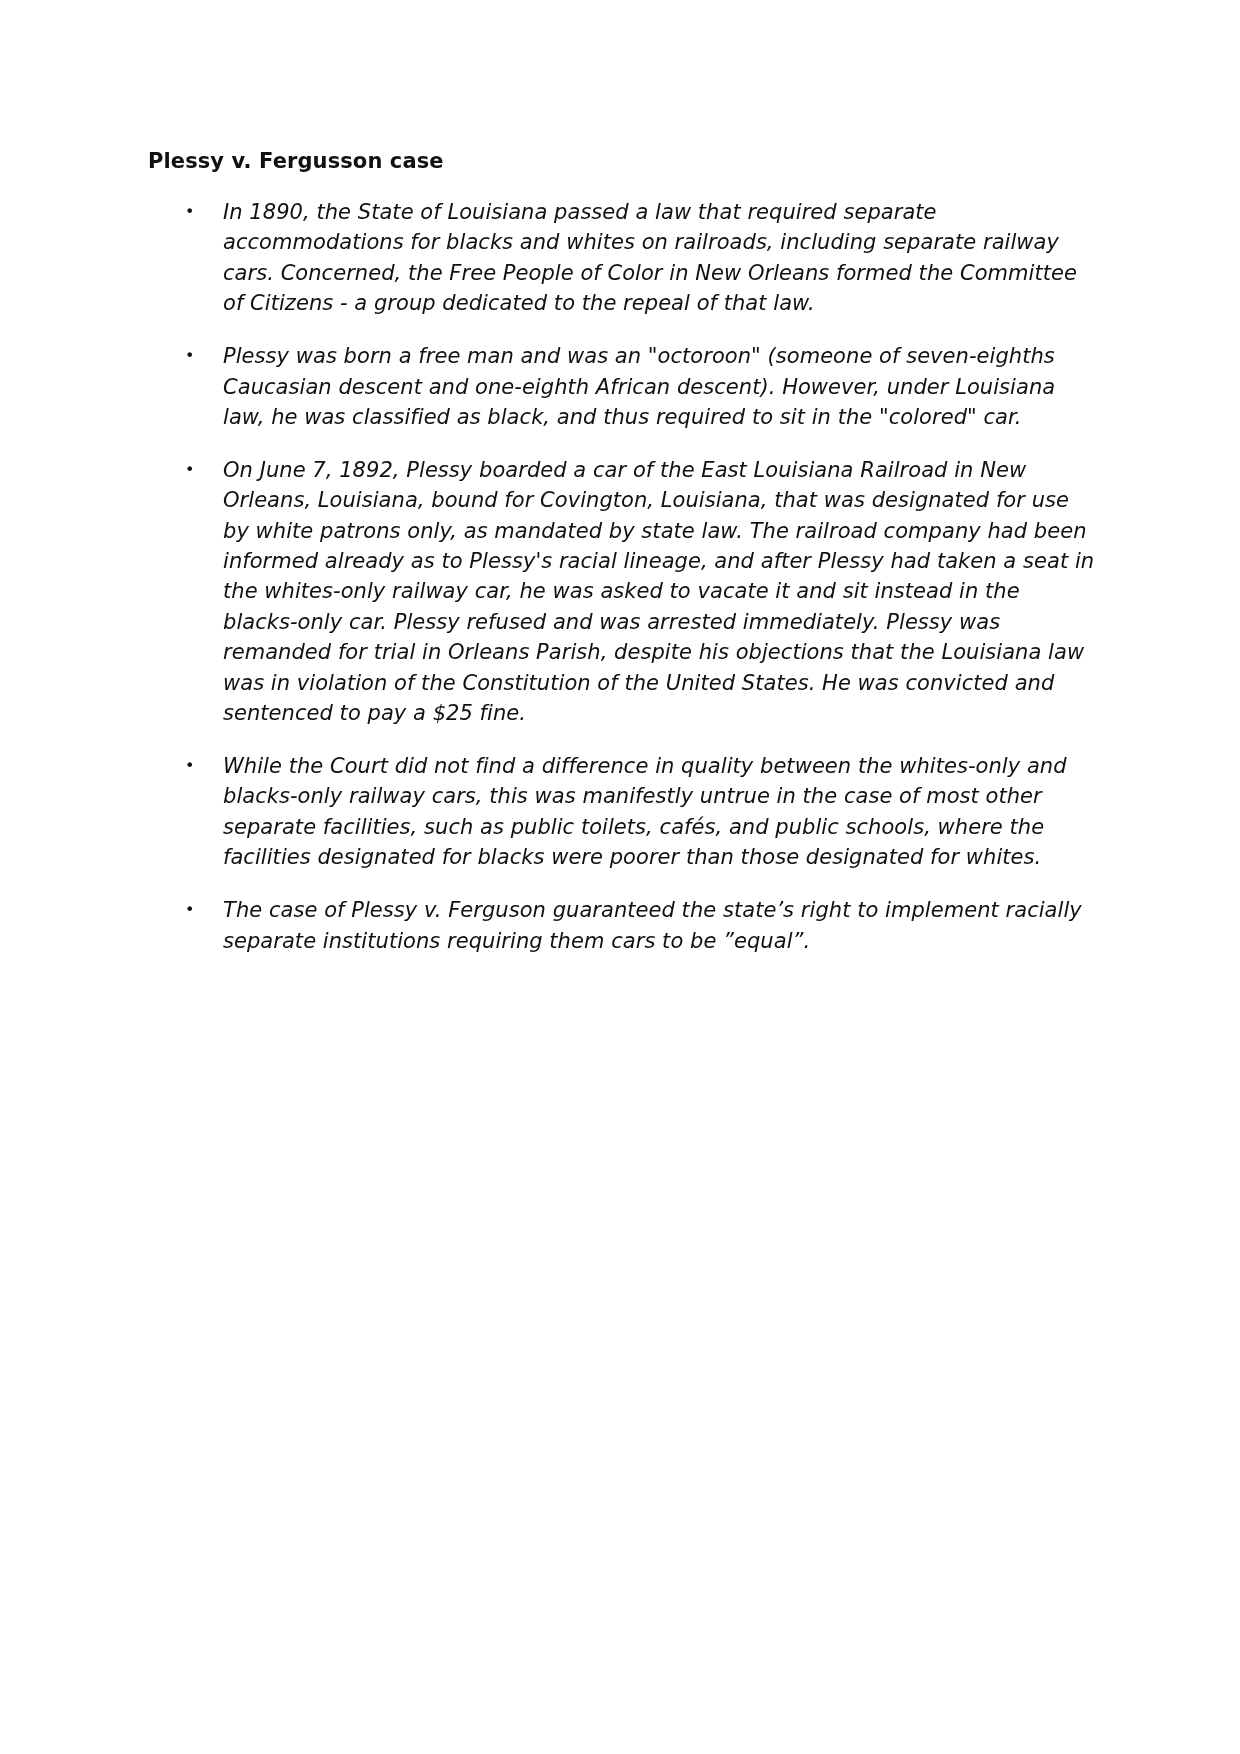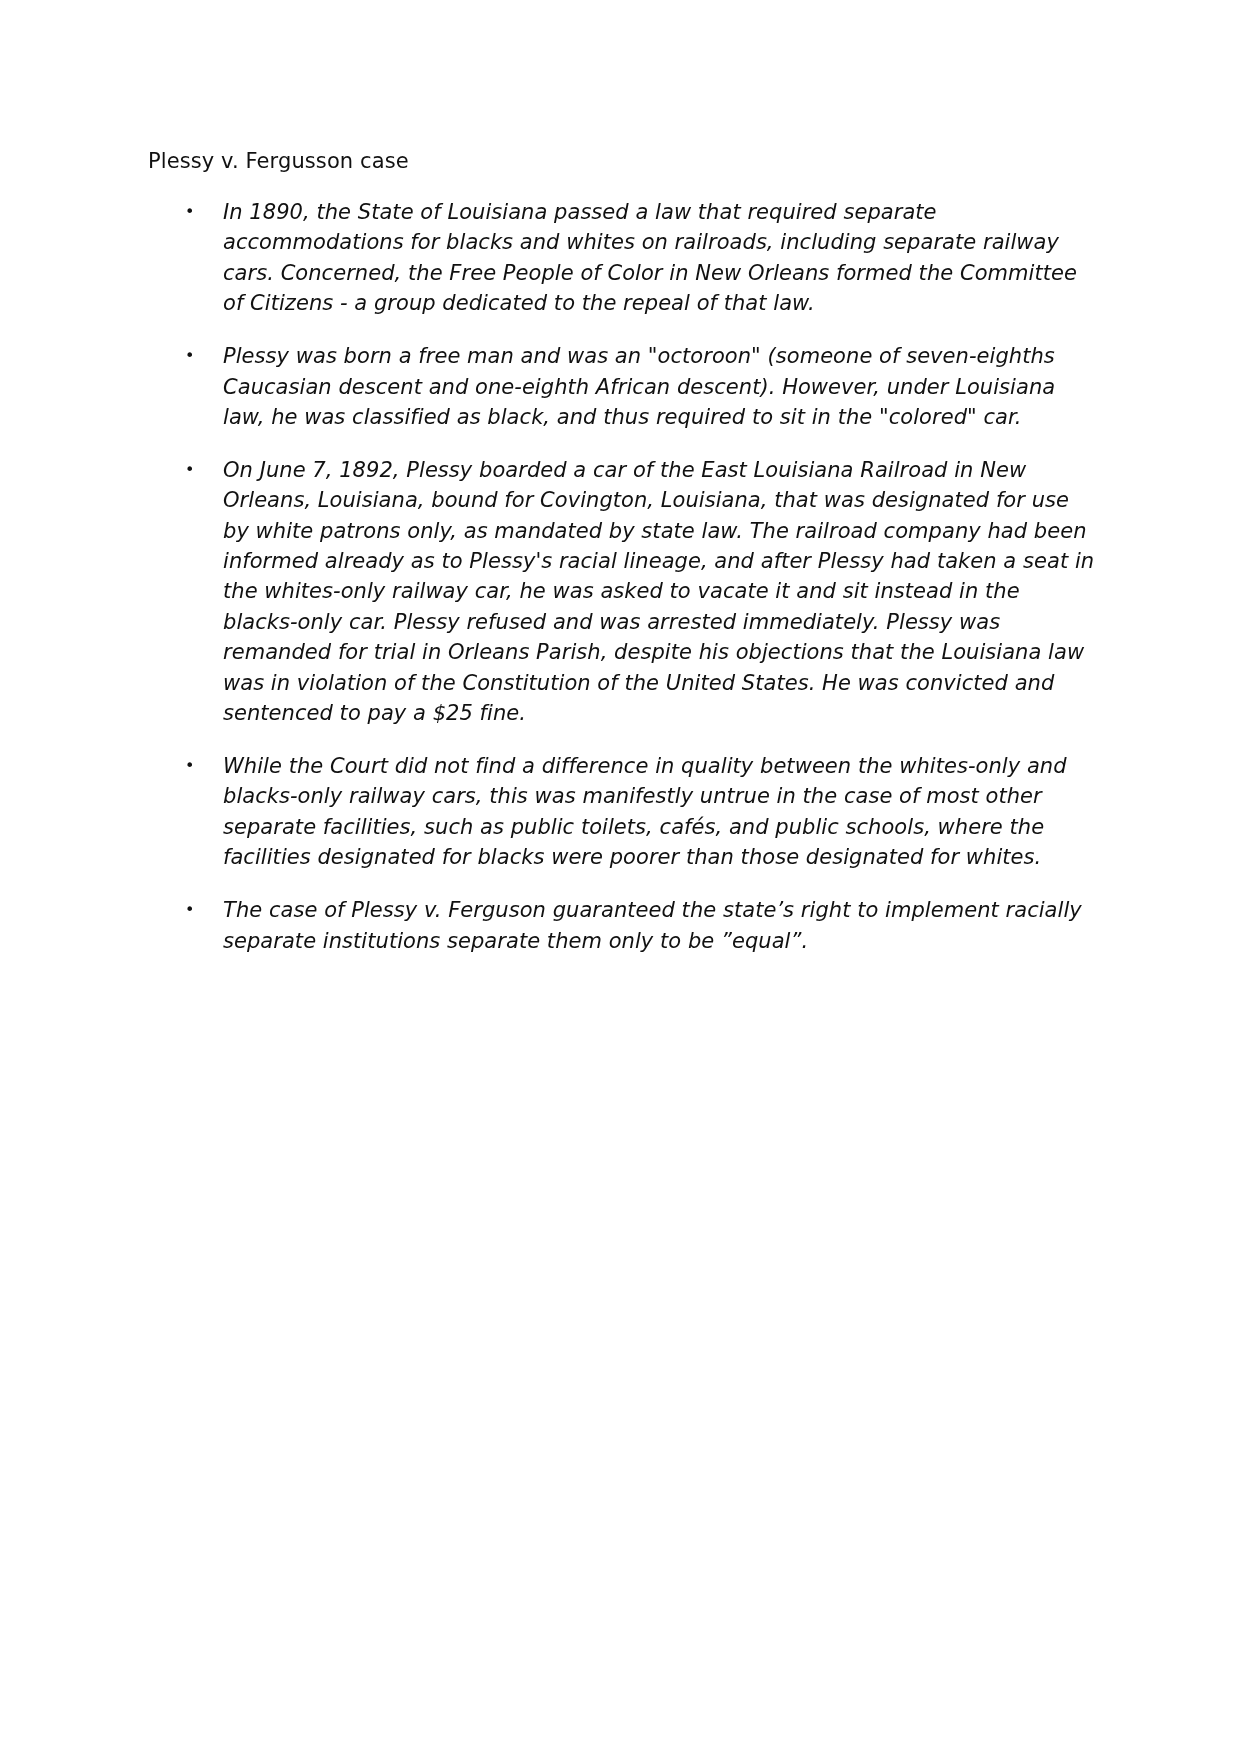--- a/index.html
+++ b/index.html
@@ -23,21 +23,21 @@
       height: 1754px;
       background: #ffffff;
     }
     .doc-title {
       position: absolute;
       left: 148px;
       top: 146px;
       font-size: 21px;
       line-height: 30px;
       margin: 0;
-      font-weight: normal;
+      font-weight: bold;
       letter-spacing: 0.1px;
     }
     .bullet-list {
       position: absolute;
       left: 148px;
       top: 197px;
       width: 950px;
       margin: 0;
       padding: 0;
       list-style: none;
@@ -80,16 +80,16 @@
     <li class="bullet-item">
       <span class="bullet-marker">•</span>
       <span class="bullet-text">On June 7, 1892, Plessy boarded a car of the East Louisiana Railroad in New Orleans, Louisiana, bound for Covington, Louisiana, that was designated for use by white patrons only, as mandated by state law. The railroad company had been informed already as to Plessy's racial lineage, and after Plessy had taken a seat in the whites-only railway car, he was asked to vacate it and sit instead in the blacks-only car. Plessy refused and was arrested immediately. Plessy was remanded for trial in Orleans Parish, despite his objections that the Louisiana law was in violation of the Constitution of the United States. He was convicted and sentenced to pay a $25 fine.</span>
     </li>
     <li class="bullet-item">
       <span class="bullet-marker">•</span>
       <span class="bullet-text">While the Court did not find a difference in quality between the whites-only and blacks-only railway cars, this was manifestly untrue in the case of most other separate facilities, such as public toilets, cafés, and public schools, where the facilities designated for blacks were poorer than those designated for whites.</span>
     </li>
     <li class="bullet-item">
       <span class="bullet-marker">•</span>
-      <span class="bullet-text">The case of Plessy v. Ferguson guaranteed the state’s right to implement racially separate institutions separate them only to be ”equal”.</span>
+      <span class="bullet-text">The case of Plessy v. Ferguson guaranteed the state’s right to implement racially separate institutions requiring them cars to be ”equal”.</span>
     </li>
   </ul>
 </div>
 
 </body></html>

